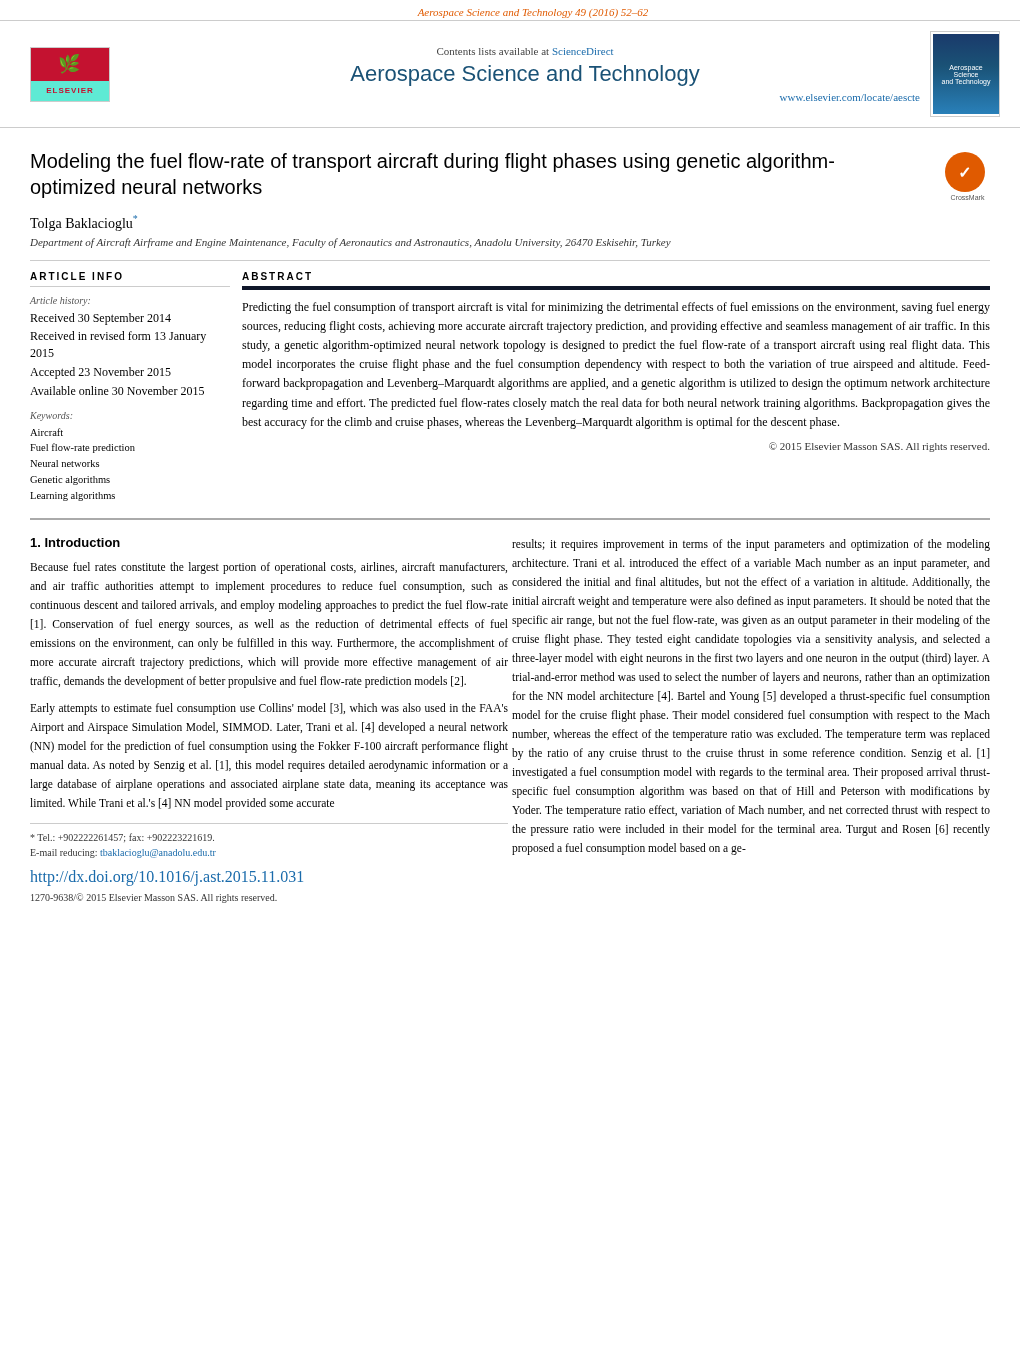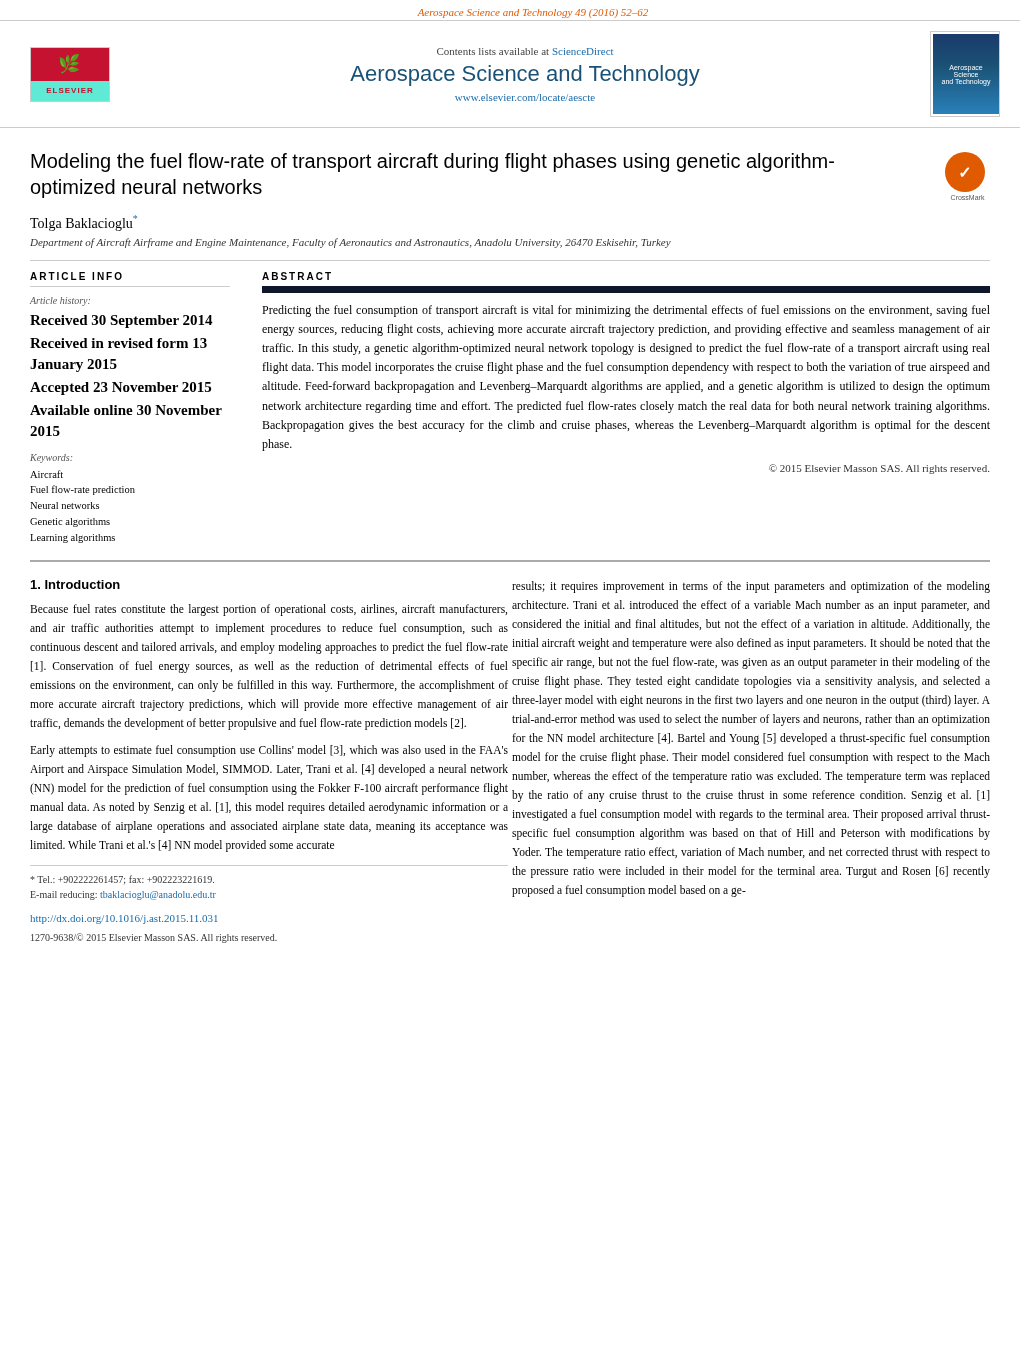--- a/index.html
+++ b/index.html
@@ -80,20 +80,21 @@
       font-size: 22px;
       color: #1a5276;
       font-family: Arial, sans-serif;
       font-weight: normal;
       margin: 4px 0;
     }
     .journal-url {
       font-size: 11px;
       color: #1a6bab;
       margin-top: 3px;
+      text-align: right;
     }
     .journal-thumbnail {
       width: 70px;
       flex-shrink: 0;
       border: 1px solid #ccc;
       padding: 2px;
     }
     .journal-thumb-img {
       width: 66px;
       height: 80px;
@@ -162,21 +163,21 @@
       color: #333;
       margin-bottom: 12px;
     }
     .divider {
       border: none;
       border-top: 1px solid #ccc;
       margin: 10px 0;
     }
     .two-column {
       display: flex;
-      gap: 32px;
+      gap: 12px;
       margin-bottom: 12px;
     }
     .article-info {
       width: 200px;
       flex-shrink: 0;
     }
     .article-info-title {
       font-size: 10px;
       font-family: Arial, sans-serif;
       letter-spacing: 2px;
@@ -186,25 +187,24 @@
       border-bottom: 1px solid #ccc;
       padding-bottom: 4px;
     }
     .article-info-subtitle {
       font-size: 10px;
       font-style: italic;
       color: #555;
       margin-bottom: 4px;
     }
     .article-info-item {
-      font-size: 15px;
+      font-size: 12px;
       color: #000;
       margin-bottom: 2px;
       line-height: 1.4;
-      font-weight: bold;
     }
     .keywords-section {
       margin-top: 10px;
     }
     .keywords-title {
       font-size: 10px;
       font-style: italic;
       color: #555;
       margin-bottom: 4px;
     }
@@ -216,21 +216,21 @@
     .abstract-section {
       flex: 1;
     }
     .abstract-title {
       font-size: 10px;
       font-family: Arial, sans-serif;
       letter-spacing: 2px;
       font-weight: bold;
       color: #000;
       margin-bottom: 8px;
-      border-bottom: 7px solid #0f172a;
+      border-bottom: 4px solid #0f172a;
       padding-bottom: 4px;
     }
     .abstract-text {
       font-size: 12px;
       color: #000;
       line-height: 1.6;
       text-align: justify;
     }
     .copyright-line {
       text-align: right;
@@ -272,21 +272,21 @@
     }
     .footnote-text {
       font-size: 10px;
       color: #333;
       line-height: 1.5;
     }
     .footnote-text a { color: #1a6bab; text-decoration: none; }
     .doi-link {
       color: #1a6bab;
       text-decoration: none;
-      font-size: 11px;
+      font-size: 16px;
     }
     .bottom-bar {
       margin-top: 6px;
       font-size: 10px;
       color: #333;
     }
   </style>
 </head>
 <body>
 

